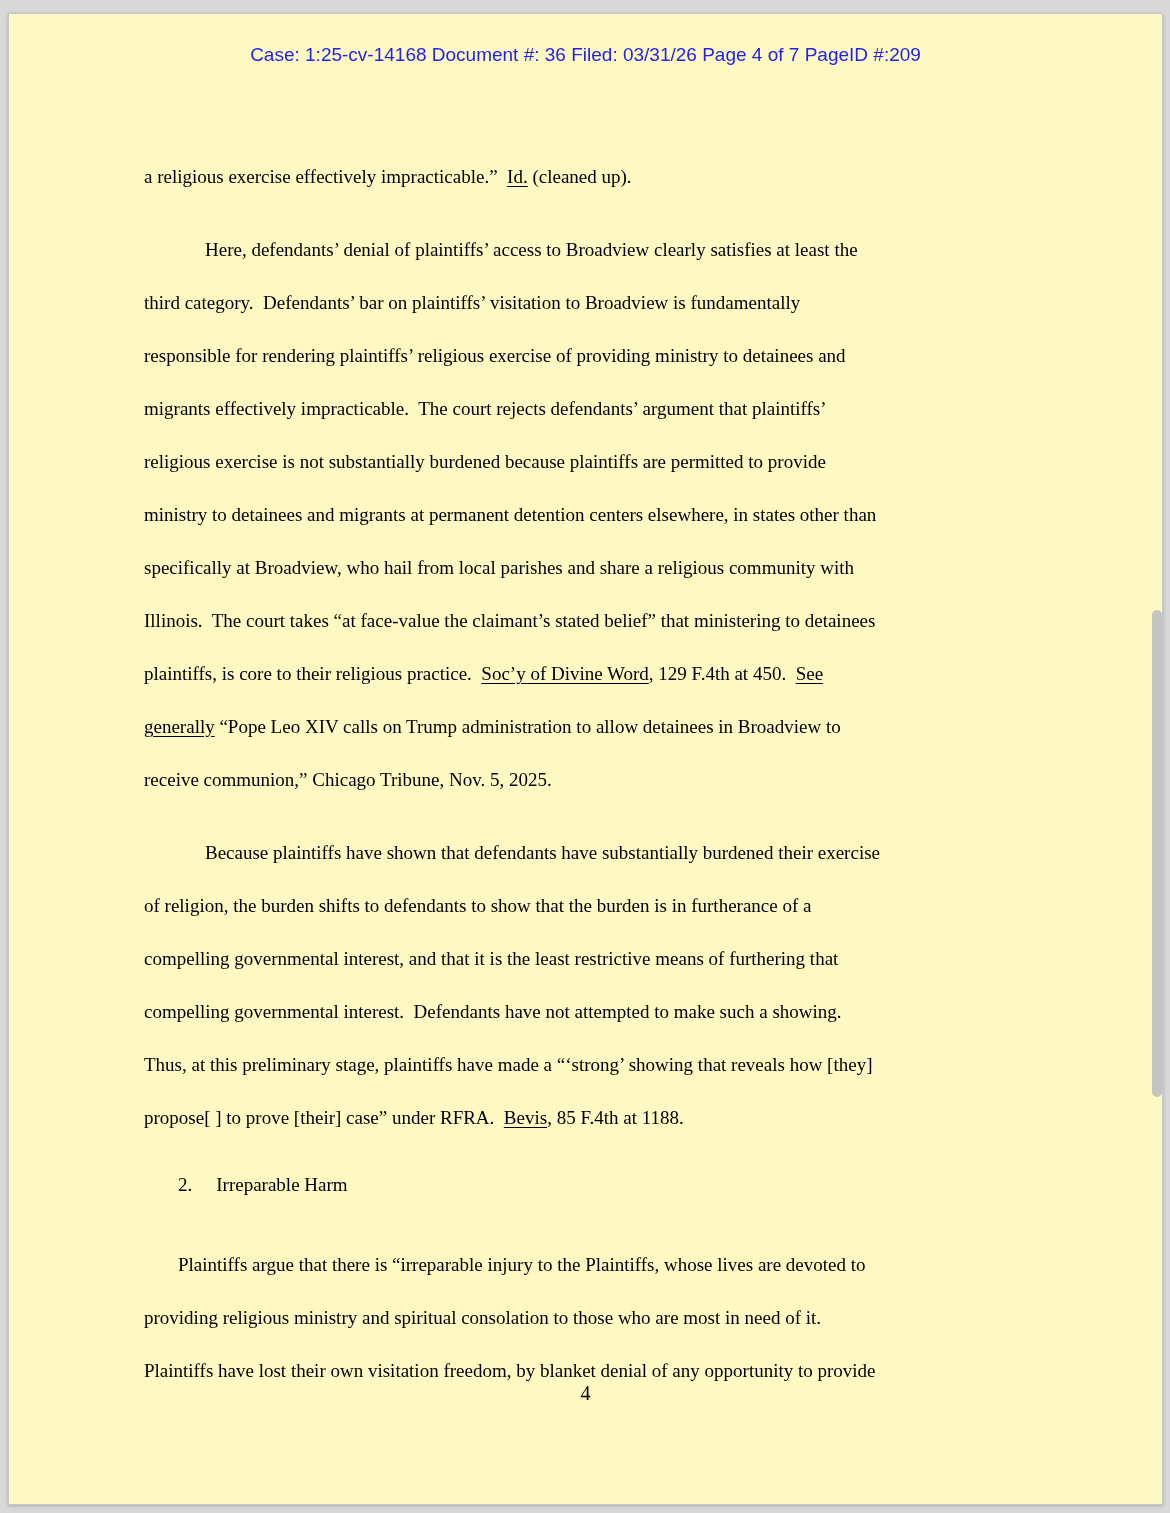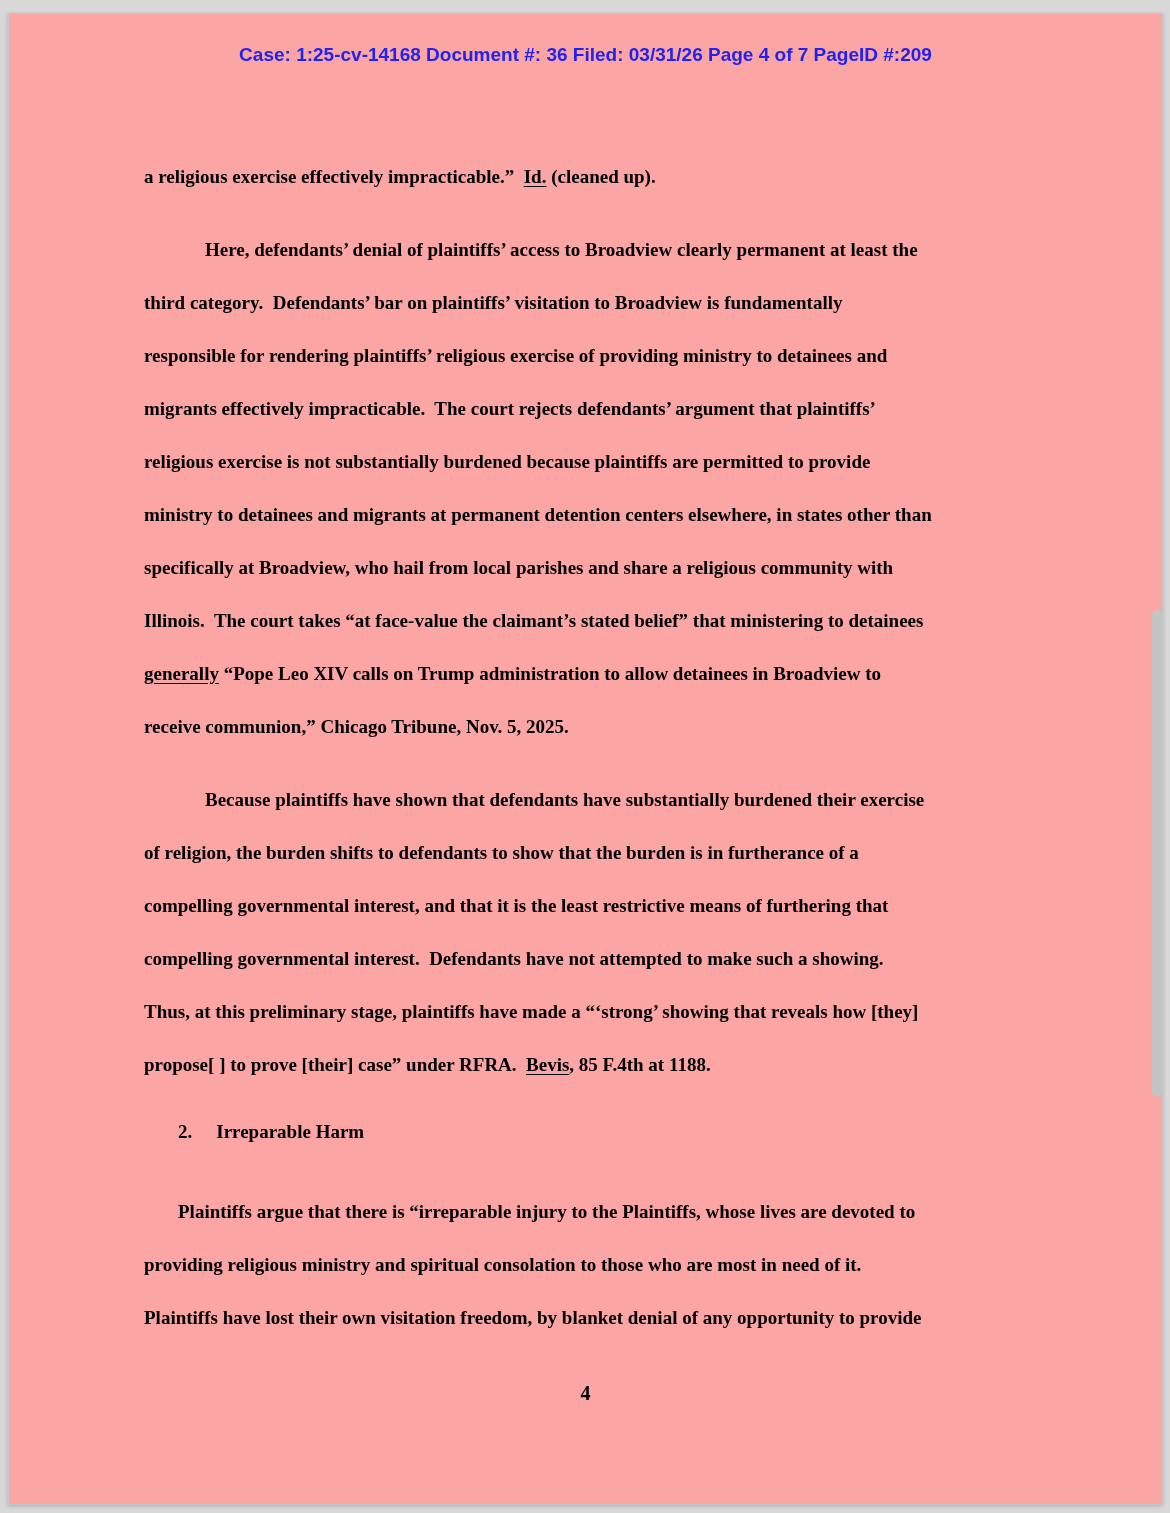--- a/index.html
+++ b/index.html
@@ -8,25 +8,24 @@
     width: 1170px; height: 1513px;
     background: #d8d8d8;
     overflow: hidden;
     font-family: "Liberation Serif", serif;
   }
   .viewport { position: relative; width: 1170px; height: 1513px; }
   .sheet {
     position: absolute;
     left: 8px; top: 13px;
     width: 1155px; height: 1492px;
-    background: #fca5a5;
+    background: #fef9c3;
     border: 1px solid #c6c6c6;
     box-shadow: 0 1px 4px rgba(0,0,0,0.20);
     overflow: hidden;
-    font-weight: bold;
   }
   .case-header {
     position: absolute;
     top: 30px; left: 0; right: 0;
     text-align: center;
     font-family: "Liberation Sans", sans-serif;
     font-size: 19px;
     color: #2222ef;
     letter-spacing: 0px;
   }
@@ -63,28 +62,29 @@
 <body>
 
 <div class="viewport">
   <div class="sheet">
     <div class="case-header">Case: 1:25-cv-14168 Document #: 36 Filed: 03/31/26 Page 4 of 7 PageID #:209</div>
     <div class="doc-body" id="doc-body">
         <div class="para">
           <div class="line"><span>a religious exercise effectively impracticable.”  </span><span class="u">Id.</span><span> (cleaned up).</span></div>
         </div>
         <div class="para">
-          <div class="line" style="padding-left: 61px;"><span>Here, defendants’ denial of plaintiffs’ access to Broadview clearly permanent at least the</span></div>
+          <div class="line" style="padding-left: 61px;"><span>Here, defendants’ denial of plaintiffs’ access to Broadview clearly satisfies at least the</span></div>
           <div class="line"><span>third category.  Defendants’ bar on plaintiffs’ visitation to Broadview is fundamentally</span></div>
           <div class="line"><span>responsible for rendering plaintiffs’ religious exercise of providing ministry to detainees and</span></div>
           <div class="line"><span>migrants effectively impracticable.  The court rejects defendants’ argument that plaintiffs’</span></div>
           <div class="line"><span>religious exercise is not substantially burdened because plaintiffs are permitted to provide</span></div>
           <div class="line"><span>ministry to detainees and migrants at permanent detention centers elsewhere, in states other than</span></div>
           <div class="line"><span>specifically at Broadview, who hail from local parishes and share a religious community with</span></div>
           <div class="line"><span>Illinois.  The court takes “at face-value the claimant’s stated belief” that ministering to detainees</span></div>
+          <div class="line"><span>plaintiffs, is core to their religious practice.  </span><span class="u">Soc’y of Divine Word</span><span>, 129 F.4th at 450.  </span><span class="u">See</span></div>
           <div class="line"><span class="u">generally</span><span> “Pope Leo XIV calls on Trump administration to allow detainees in Broadview to</span></div>
           <div class="line"><span>receive communion,” Chicago Tribune, Nov. 5, 2025.</span></div>
         </div>
         <div class="para">
           <div class="line" style="padding-left: 61px;"><span>Because plaintiffs have shown that defendants have substantially burdened their exercise</span></div>
           <div class="line"><span>of religion, the burden shifts to defendants to show that the burden is in furtherance of a</span></div>
           <div class="line"><span>compelling governmental interest, and that it is the least restrictive means of furthering that</span></div>
           <div class="line"><span>compelling governmental interest.  Defendants have not attempted to make such a showing.</span></div>
           <div class="line"><span>Thus, at this preliminary stage, plaintiffs have made a “‘strong’ showing that reveals how [they]</span></div>
           <div class="line"><span>propose[ ] to prove [their] case” under RFRA.  </span><span class="u">Bevis</span><span>, 85 F.4th at 1188.</span></div>

